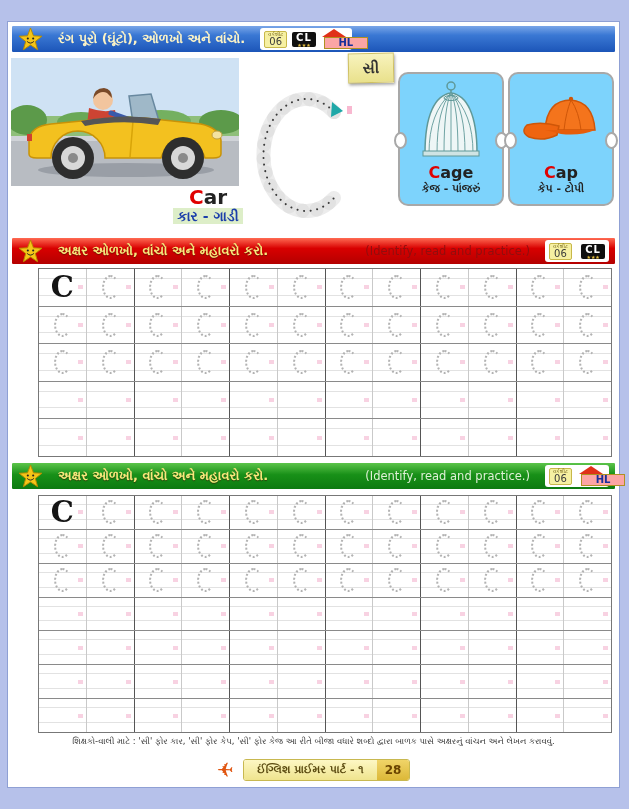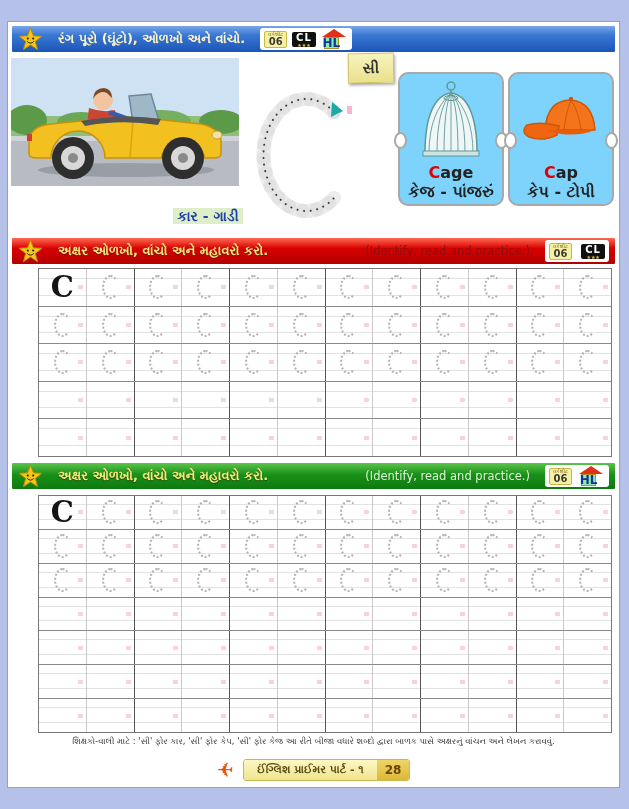--- a/index.html
+++ b/index.html
@@ -18,51 +18,51 @@
   .bar-red .guj,.bar-green .guj{color:#f7e97c;text-shadow:0 1px 1px rgba(60,20,0,.6);}
   .bar .eng{font-size:11.5px;margin-left:auto;white-space:nowrap;}
   .bar-blue .eng{color:#f2f6ff;}
   .bar-red .eng{color:#8f0e0e;}
   .bar-green .eng{color:#dff0d6;}
   .pill{display:flex;align-items:center;gap:5px;background:#fff;border-radius:3px;
         padding:2px 4px;height:22px;box-sizing:border-box;min-width:64px;justify-content:space-between;}
   .badge06{display:flex;flex-direction:column;align-items:center;background:#f6f0a2;
            border:1px solid #c8b84a;border-radius:2px;padding:0 3px;line-height:1;}
   .b06top{font-size:5px;color:#6a5a10;}
-  .b06num{font-size:10px;font-weight:bold;color:#3a3a3a;}
+  .b06num{font-size:10px;font-weight:normal;color:#3a3a3a;}
   .badgeCL{display:flex;flex-direction:column;align-items:center;background:#101010;
            border-radius:2px;padding:1px 4px 0;line-height:1;}
   .cltxt{color:#fff;font-weight:bold;font-size:10px;letter-spacing:1px;}
   .clstars{font-size:5px;color:#e8c040;line-height:4px;}
   .badgeHL{position:relative;width:27px;height:21px;flex:none;}
   .hlroof{position:absolute;top:0;left:1px;width:0;height:0;border-left:12px solid transparent;
           border-right:12px solid transparent;border-bottom:8px solid #e03018;}
-  .hlbody{position:absolute;top:8px;left:3px;width:15px;height:12px;background:#86efac;
+  .hlbody{position:absolute;top:8px;left:3px;width:44px;height:12px;background:#fca5a5;
           border:1px solid #b09020;box-sizing:border-box;display:flex;align-items:center;
-          justify-content:center;font-size:12px;font-weight:bold;color:#18309a;}
+          justify-content:center;font-size:10px;font-weight:bold;color:#18309a;}
   .star{flex:none;}
   
   .carscene{position:absolute;left:3px;top:36px;width:228px;height:128px;}
   .carlabel{position:absolute;left:110px;top:163px;width:180px;text-align:center;
             font-size:20px;font-weight:bold;color:#222;}
   .carguj{position:absolute;left:110px;top:186px;width:180px;text-align:center;font-size:14px;
           font-weight:bold;color:#1c3faa;}
   .carguj span{background:#ddeec8;padding:0 4px;}
   .firstletter{color:#e00000;}
   .note{position:absolute;left:340px;top:31px;width:44px;height:28px;
         background:linear-gradient(#f8f3bd,#e9e18c);border:1px solid #cfc060;
         box-shadow:1px 2px 3px rgba(0,0,0,.35);display:flex;align-items:center;
         justify-content:center;font-size:15px;font-weight:bold;color:#333;transform:rotate(-1deg);}
   .bigc{position:absolute;left:236px;top:58px;}
   .card{position:absolute;top:50px;width:106px;height:134px;background:#7dd3fc;border:2px solid #a8a8a8;
         border-radius:10px;box-sizing:border-box;display:flex;flex-direction:column;
         align-items:center;padding-top:4px;}
   .card .img{height:86px;display:flex;align-items:center;justify-content:center;}
   .card .wlabel{font-size:16px;font-weight:bold;color:#222;line-height:1.1;}
-  .card .wguj{font-size:16px;font-weight:bold;color:#222;}
+  .card .wguj{font-size:11px;font-weight:bold;color:#222;}
   .notch{position:absolute;top:50%;width:9px;height:13px;margin-top:-7px;background:#fff;
          border:2px solid #a8a8a8;border-radius:50%;}
   .notch.l{left:-6px;} .notch.r{right:-6px;}
   
   .tracegrid{position:absolute;left:30px;width:574px;background:#fff;border:1px solid #777;
              box-sizing:border-box;display:flex;flex-direction:column;}
   #grid1{top:246px;height:189px;}
   #grid2{top:473px;height:238px;}
   .band{flex:1;display:flex;border-bottom:1px solid #8a8a8a;
     background-image:
@@ -140,20 +140,21 @@
     <path d="M70,63 Q112,55 150,61 L147,67 Q110,61 74,68 Z" fill="#555"></path>
     <circle cx="62" cy="100" r="21" fill="#2e2e2e"></circle>
     <circle cx="62" cy="100" r="12" fill="#d8d8d8"></circle>
     <circle cx="62" cy="100" r="5" fill="#8a8a8a"></circle>
     <circle cx="172" cy="100" r="21" fill="#2e2e2e"></circle>
     <circle cx="172" cy="100" r="12" fill="#d8d8d8"></circle>
     <circle cx="172" cy="100" r="5" fill="#8a8a8a"></circle>
     <ellipse cx="206" cy="77" rx="5" ry="4" fill="#f4e3a0" stroke="#c0a040"></ellipse>
     <rect x="16" y="76" width="5" height="7" fill="#d04030"></rect>
   </svg>
+  <div class="carlabel"><span class="firstletter">C</span><span>ar</span></div>
   <div class="carguj"><span>કાર - ગાડી</span></div>
 
   <div class="note">સી</div>
   <svg class="bigc" width="118" height="152" viewBox="0 0 118 152">
     <path d="M 90 32 A 43 56 0 1 0 90 118" fill="none" stroke="#ececec" stroke-width="14" stroke-linecap="round"></path>
     <path d="M 90 32 A 43 56 0 1 0 90 118" fill="none" stroke="#d8d8d8" stroke-width="14" stroke-linecap="round" stroke-dasharray="0.1 14" opacity="0.5"></path>
     <path d="M 90 32 A 43 56 0 1 0 90 118" fill="none" stroke="#3a3a3a" stroke-width="2" stroke-dasharray="0.1 6.5" stroke-linecap="round"></path>
     <polygon points="88,22 99,31 87,37" fill="#1fa8a8"></polygon>
     <rect x="103" y="26" width="5" height="8" fill="#f8b8d0"></rect>
   </svg>

